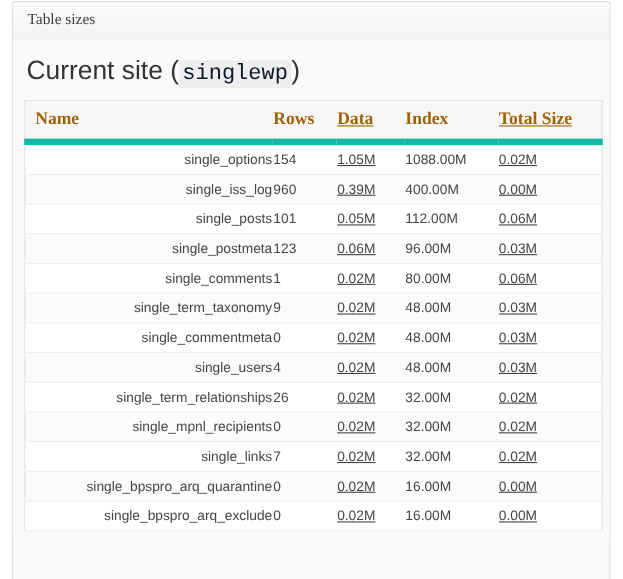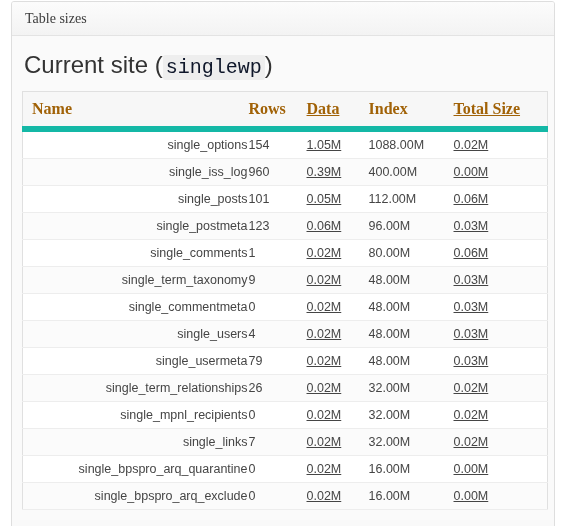--- a/index.html
+++ b/index.html
@@ -189,27 +189,20 @@
             <td class="col-total">0.03M</td>
           </tr>
           <tr>
             <td class="col-name">single_users</td>
             <td class="col-rows">4</td>
             <td class="col-data">0.02M</td>
             <td class="col-index">48.00M</td>
             <td class="col-total">0.03M</td>
           </tr>
           <tr>
-            <td class="col-name">single_usermeta</td>
-            <td class="col-rows">79</td>
-            <td class="col-data">0.02M</td>
-            <td class="col-index">48.00M</td>
-            <td class="col-total">0.03M</td>
-          </tr>
-          <tr>
             <td class="col-name">single_term_relationships</td>
             <td class="col-rows">26</td>
             <td class="col-data">0.02M</td>
             <td class="col-index">32.00M</td>
             <td class="col-total">0.02M</td>
           </tr>
           <tr>
             <td class="col-name">single_mpnl_recipients</td>
             <td class="col-rows">0</td>
             <td class="col-data">0.02M</td>

